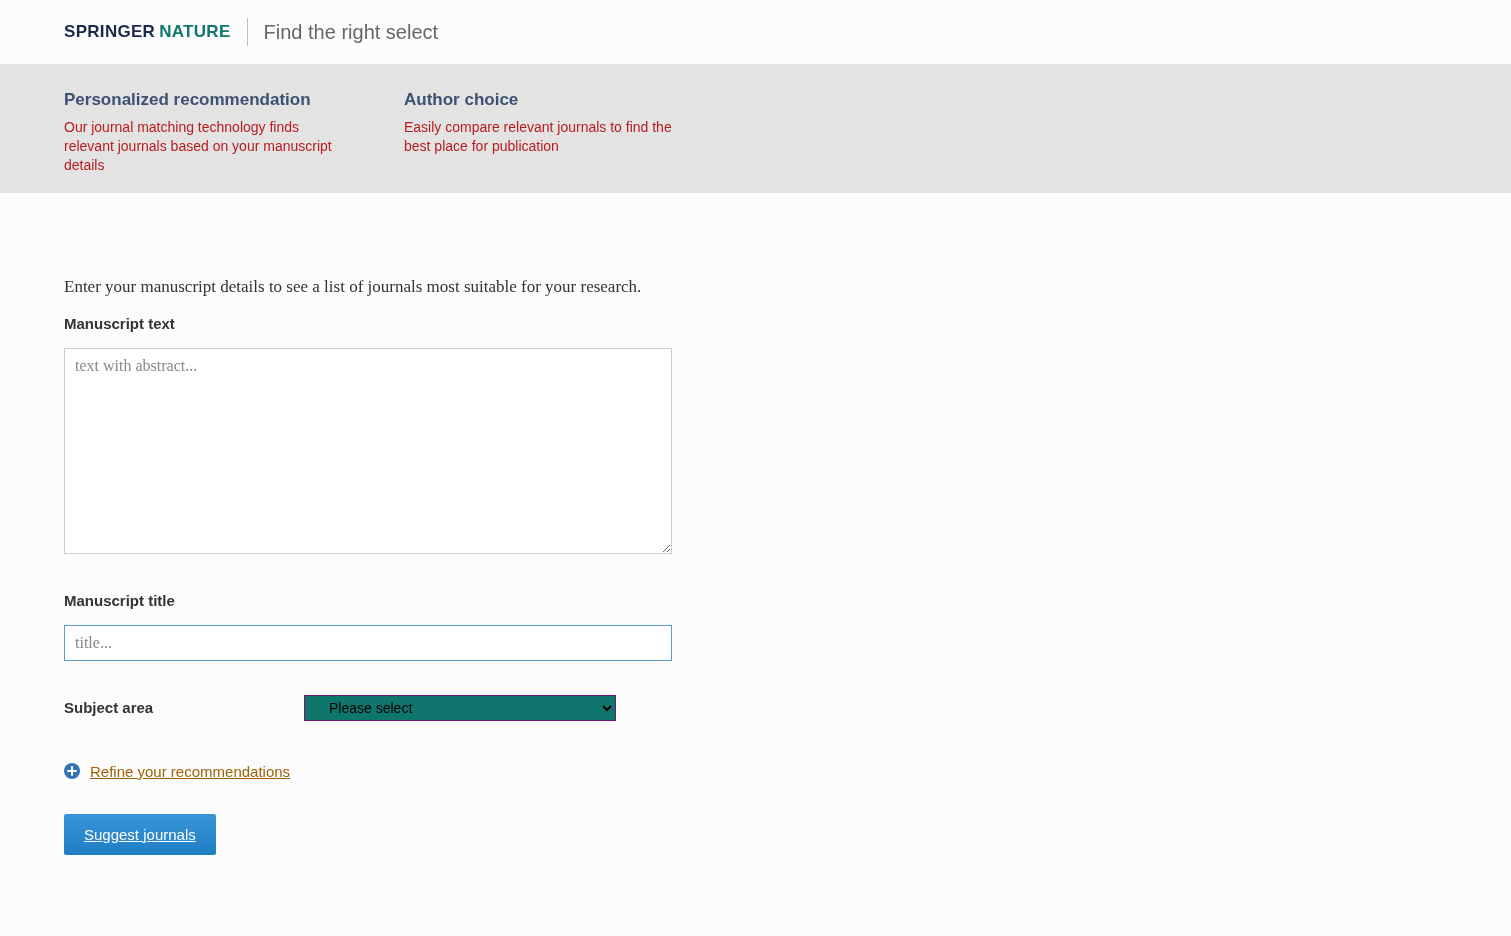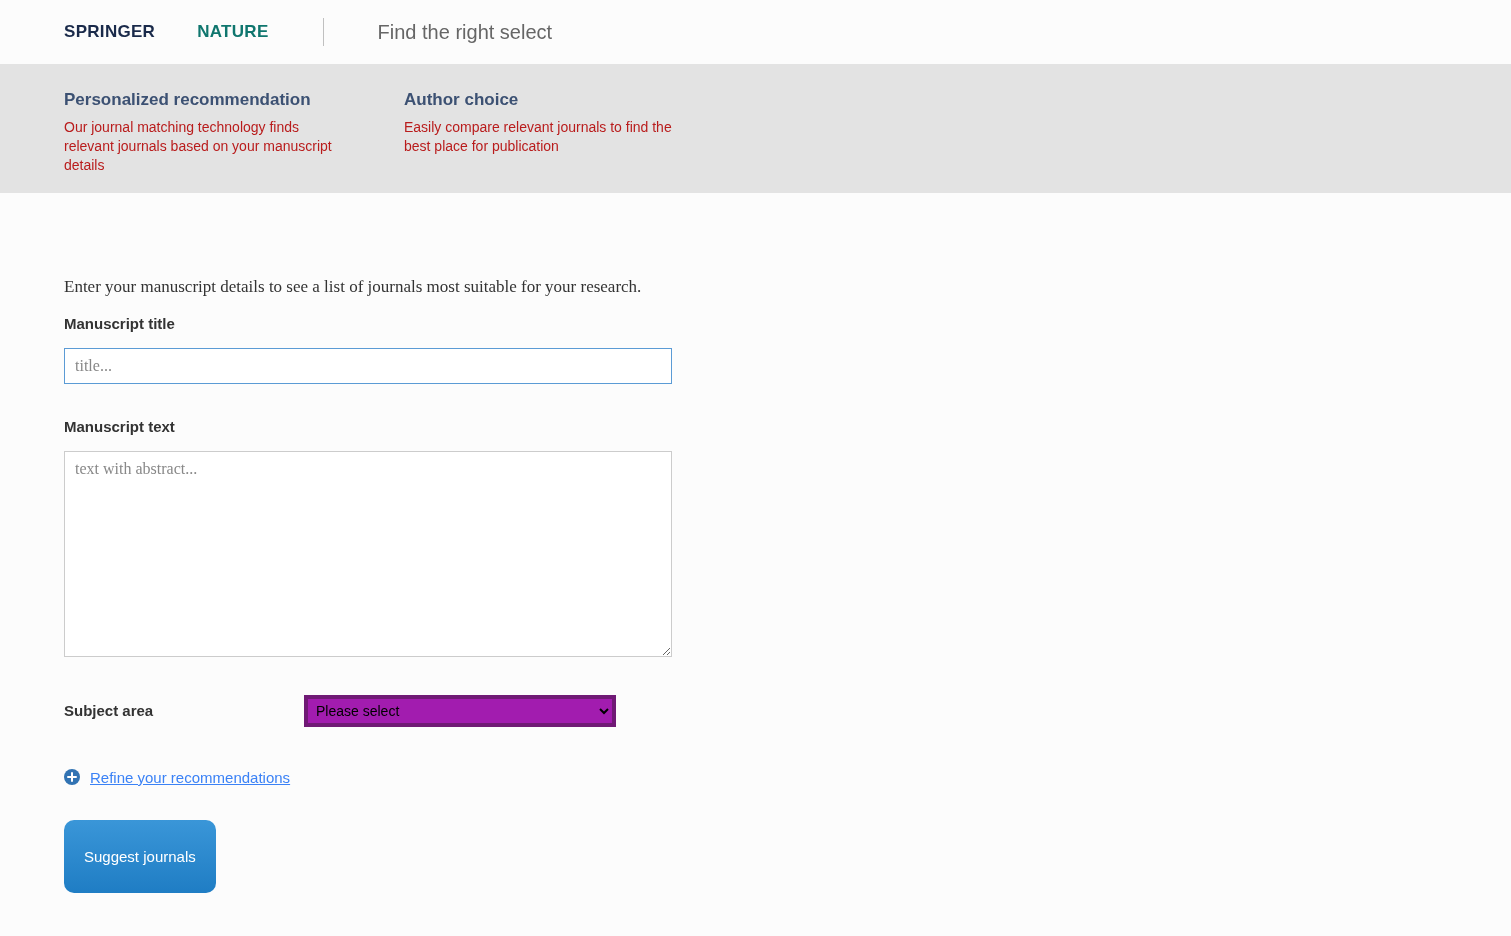--- a/index.html
+++ b/index.html
@@ -6,21 +6,20 @@
     body {
       font-family: -apple-system, BlinkMacSystemFont, "Segoe UI", Helvetica, Arial, sans-serif;
       background: #fcfcfc;
       color: #333;
     }
     .header {
       display: flex;
       align-items: center;
       padding: 18px 0 18px 64px;
       background: #fcfcfc;
-      gap: 38px;
     }
     .logo-springer {
       font-weight: 800;
       font-size: 17px;
       letter-spacing: 0.3px;
       color: #1a2a4a;
       text-transform: uppercase;
     }
     .logo-nature {
       font-weight: 800;
@@ -93,56 +92,57 @@
       border: 1px solid #ccc;
       background: #fff;
       resize: both;
       outline: none;
     }
     .text-input::placeholder, .textarea-input::placeholder { color: #888; }
     .subject-row { display: flex; align-items: center; gap: 16px; margin-bottom: 42px; }
     .subject-row .field-label { margin-bottom: 0; width: 224px; }
     .select-input {
       width: 312px;
-      padding: 3px 4px;
+      padding: 3px 20px;
       font-size: 14px;
-      border: 4px solid #701a75;
-      background: #a21caf;
+      border: 1px solid #701a75;
+      background: #0f766e;
       font-family: inherit;
     }
     .refine-row {
       display: flex;
       align-items: center;
       gap: 10px;
       margin-bottom: 34px;
     }
     .plus-icon {
       width: 16px; height: 16px;
       border-radius: 50%;
       background: #3173b3;
       display: flex; align-items: center; justify-content: center;
       flex-shrink: 0;
     }
     .plus-icon svg { display: block; }
     .refine-link {
-      color: #3b82f6;
+      color: #a16207;
       font-size: 15px;
       text-decoration: underline;
       cursor: pointer;
       text-align: center;
     }
     .suggest-btn {
       background: linear-gradient(#3a96d8, #1f7dc4);
       color: #fff;
       border: none;
-      padding: 28px 20px;
+      padding: 12px 20px;
       font-size: 15px;
       font-weight: 500;
       cursor: pointer;
-      border-radius: 10px;
+      border-radius: 2px;
+      text-decoration: underline;
     }
   </style>
 </head>
 <body>
 
 <div class="header">
   <span class="logo-springer">Springer</span>
   <span class="logo-nature">Nature</span>
   <div class="logo-divider"></div>
   <span class="tagline">Find the right select</span>
@@ -156,27 +156,27 @@
   <div class="feature">
     <div class="feature-title">Author choice</div>
     <div class="feature-desc">Easily compare relevant journals to find the best place for publication</div>
   </div>
 </div>
 
 <div class="main">
   <p class="intro">Enter your manuscript details to see a list of journals most suitable for your research.</p>
 
   <div class="field">
-    <label class="field-label">Manuscript title</label>
-    <input id="title-input" class="text-input" type="text" placeholder="title..." style="">
+    <label class="field-label">Manuscript text</label>
+    <textarea class="textarea-input" placeholder="text with abstract..." style=""></textarea>
   </div>
 
   <div class="field">
-    <label class="field-label">Manuscript text</label>
-    <textarea class="textarea-input" placeholder="text with abstract..." style=""></textarea>
+    <label class="field-label">Manuscript title</label>
+    <input id="title-input" class="text-input" type="text" placeholder="title..." style="">
   </div>
 
   <div class="subject-row">
     <label class="field-label">Subject area</label>
     <select class="select-input">
       <option>Please select</option>
     </select>
   </div>
 
   <div class="refine-row">

